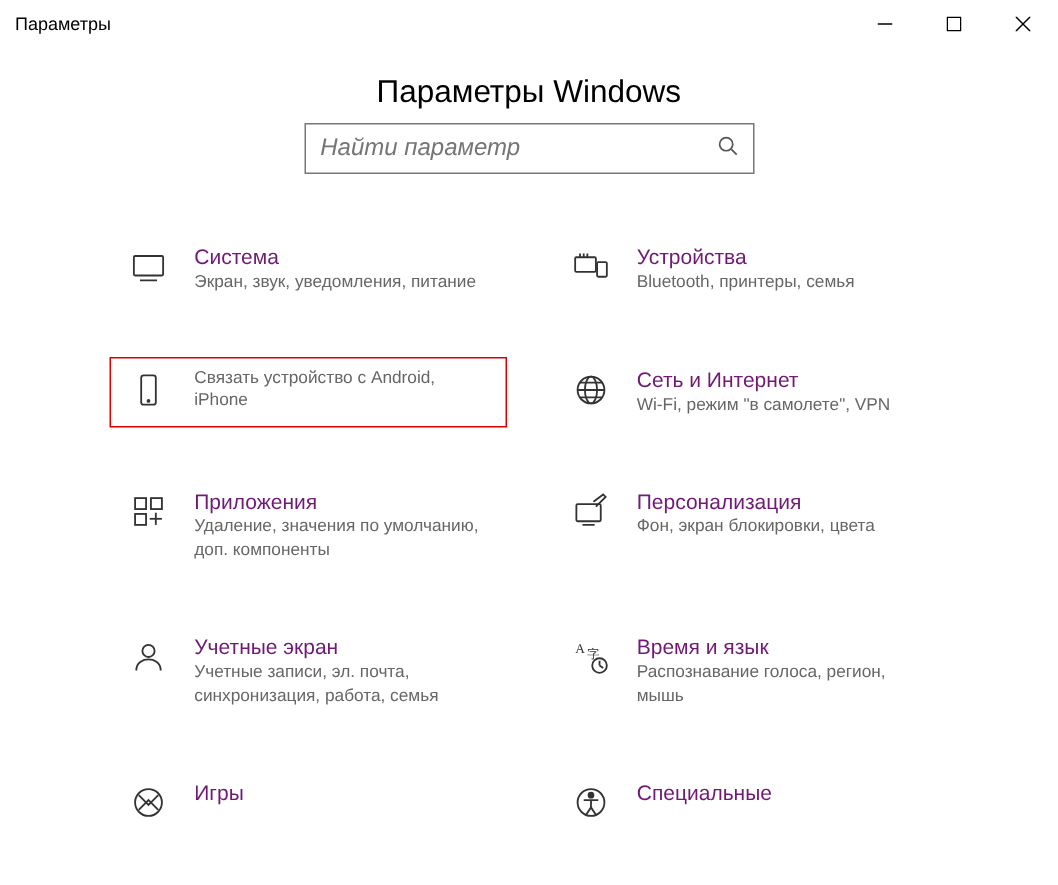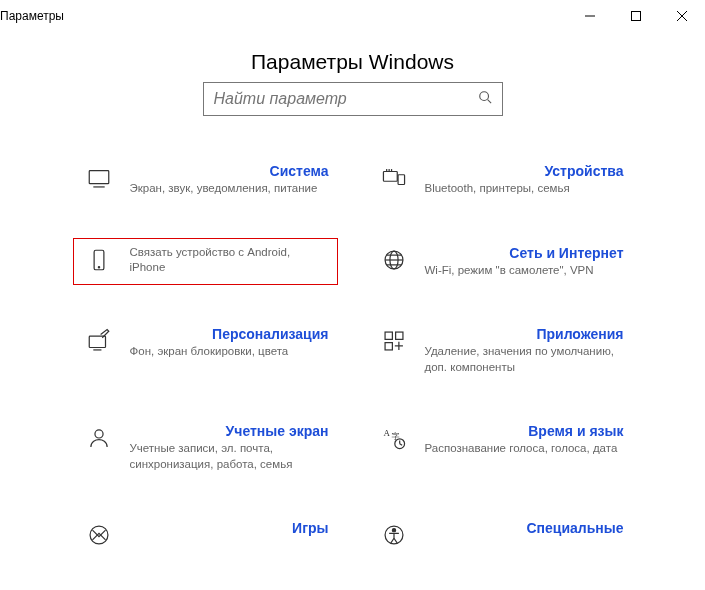--- a/index.html
+++ b/index.html
@@ -8,21 +8,21 @@
     background: #fff;
     width: 705px;
     height: 590px;
     overflow: hidden;
     color: #000;
   }
   .titlebar {
     height: 32px;
     display: flex;
     align-items: center;
-    padding-left: 0;
+    padding-left: 10px;
     font-size: 12px;
     color: #000;
   }
   .titlebar-spacer { flex: 1; }
   .win-controls { display: flex; }
   .win-btn {
     width: 46px;
     height: 32px;
     display: flex;
     align-items: center;
@@ -90,24 +90,23 @@
     padding-top: 2px;
     color: #333;
   }
   .tile-icon svg { width: 26px; height: 26px; }
   .tile-text {
     padding-left: 14px;
     flex: 1;
   }
   .tile-title {
     font-size: 14px;
-    font-weight: 700;
-    color: #1d4ed8;
+    font-weight: 400;
+    color: #701a75;
     margin-bottom: 2px;
-    text-align: right;
   }
   .tile-desc {
     font-size: 11.5px;
     color: #666;
     line-height: 1.35;
   }
 </style>
 </head>
 <body>
 
@@ -204,50 +203,50 @@
       </div>
       <div class="tile-text">
         <div class="tile-title">Сеть и Интернет</div>
         <div class="tile-desc">Wi-Fi, режим "в самолете", VPN</div>
       </div>
     </div>
 
     <div class="tile">
       <div class="tile-icon">
         <svg viewBox="0 0 32 32" fill="none" stroke="#333" stroke-width="1.5">
-            <rect x="4" y="10" width="20" height="14" rx="1"></rect>
-            <path d="M18 8 L26 2 L28 4 L20 12"></path>
-            <line x1="9" y1="27" x2="19" y2="27"></line>
-          </svg>
-      </div>
-      <div class="tile-text">
-        <div class="tile-title">Персонализация</div>
-        <div class="tile-desc">Фон, экран блокировки, цвета</div>
-      </div>
-    </div>
-
-    <div class="tile">
-      <div class="tile-icon">
-        <svg viewBox="0 0 32 32" fill="none" stroke="#333" stroke-width="1.5">
             <rect x="5" y="5" width="9" height="9"></rect>
             <rect x="18" y="5" width="9" height="9"></rect>
             <rect x="5" y="18" width="9" height="9"></rect>
             <line x1="22" y1="17" x2="22" y2="27"></line>
             <line x1="17" y1="22" x2="27" y2="22"></line>
           </svg>
       </div>
       <div class="tile-text">
         <div class="tile-title">Приложения</div>
         <div class="tile-desc">Удаление, значения по умолчанию, доп. компоненты</div>
       </div>
     </div>
 
     <div class="tile">
       <div class="tile-icon">
         <svg viewBox="0 0 32 32" fill="none" stroke="#333" stroke-width="1.5">
+            <rect x="4" y="10" width="20" height="14" rx="1"></rect>
+            <path d="M18 8 L26 2 L28 4 L20 12"></path>
+            <line x1="9" y1="27" x2="19" y2="27"></line>
+          </svg>
+      </div>
+      <div class="tile-text">
+        <div class="tile-title">Персонализация</div>
+        <div class="tile-desc">Фон, экран блокировки, цвета</div>
+      </div>
+    </div>
+
+    <div class="tile">
+      <div class="tile-icon">
+        <svg viewBox="0 0 32 32" fill="none" stroke="#333" stroke-width="1.5">
             <circle cx="16" cy="11" r="5"></circle>
             <path d="M6 27 C6 20 12 18 16 18 C20 18 26 20 26 27"></path>
           </svg>
       </div>
       <div class="tile-text">
         <div class="tile-title">Учетные экран</div>
         <div class="tile-desc">Учетные записи, эл. почта, синхронизация, работа, семья</div>
       </div>
     </div>
 
@@ -256,21 +255,21 @@
         <svg viewBox="0 0 32 32" fill="none" stroke="#333" stroke-width="1.5">
             <text x="3" y="13" font-size="11" fill="#333" stroke="none" font-family="Segoe UI">A</text>
             <text x="13" y="17" font-size="10" fill="#333" stroke="none" font-family="Segoe UI">字</text>
             <circle cx="23" cy="23" r="6"></circle>
             <line x1="23" y1="19" x2="23" y2="23"></line>
             <line x1="23" y1="23" x2="26" y2="25"></line>
           </svg>
       </div>
       <div class="tile-text">
         <div class="tile-title">Время и язык</div>
-        <div class="tile-desc">Распознавание голоса, голоса, дата</div>
+        <div class="tile-desc">Распознавание голоса, регион, мышь</div>
       </div>
     </div>
 
     <div class="tile">
       <div class="tile-icon">
         <svg viewBox="0 0 32 32" fill="none" stroke="#333" stroke-width="1.5">
             <circle cx="16" cy="16" r="11"></circle>
             <path d="M8 10 L16 18 L24 10"></path>
             <path d="M8 22 L16 14 L24 22"></path>
           </svg>

